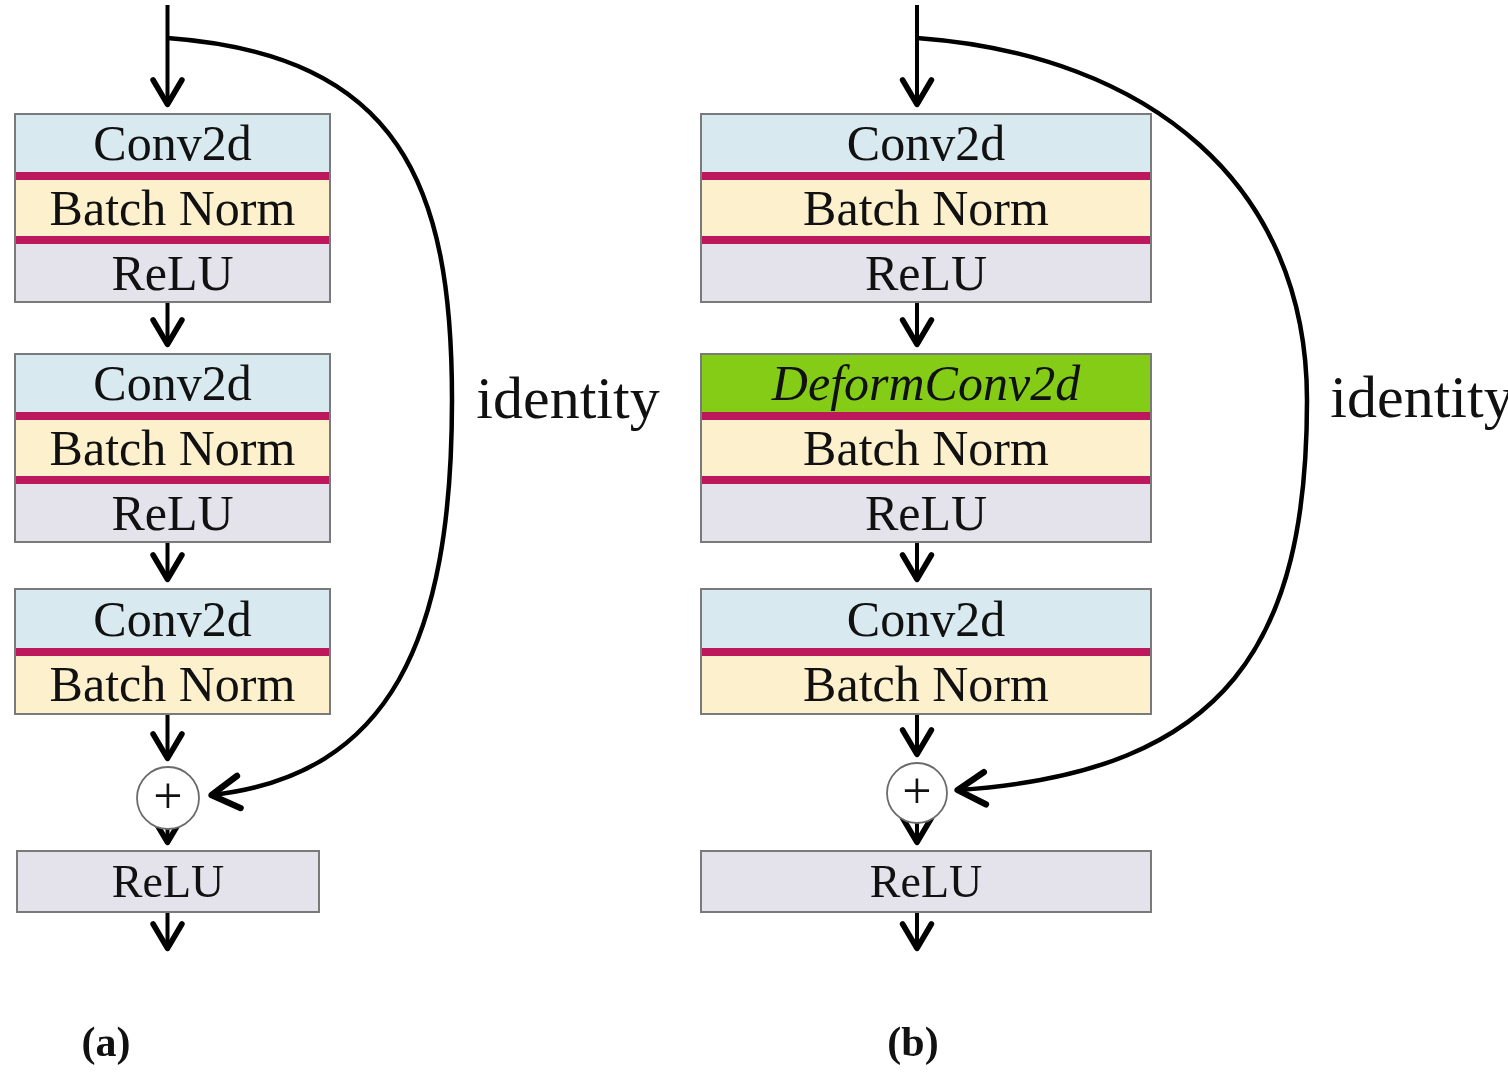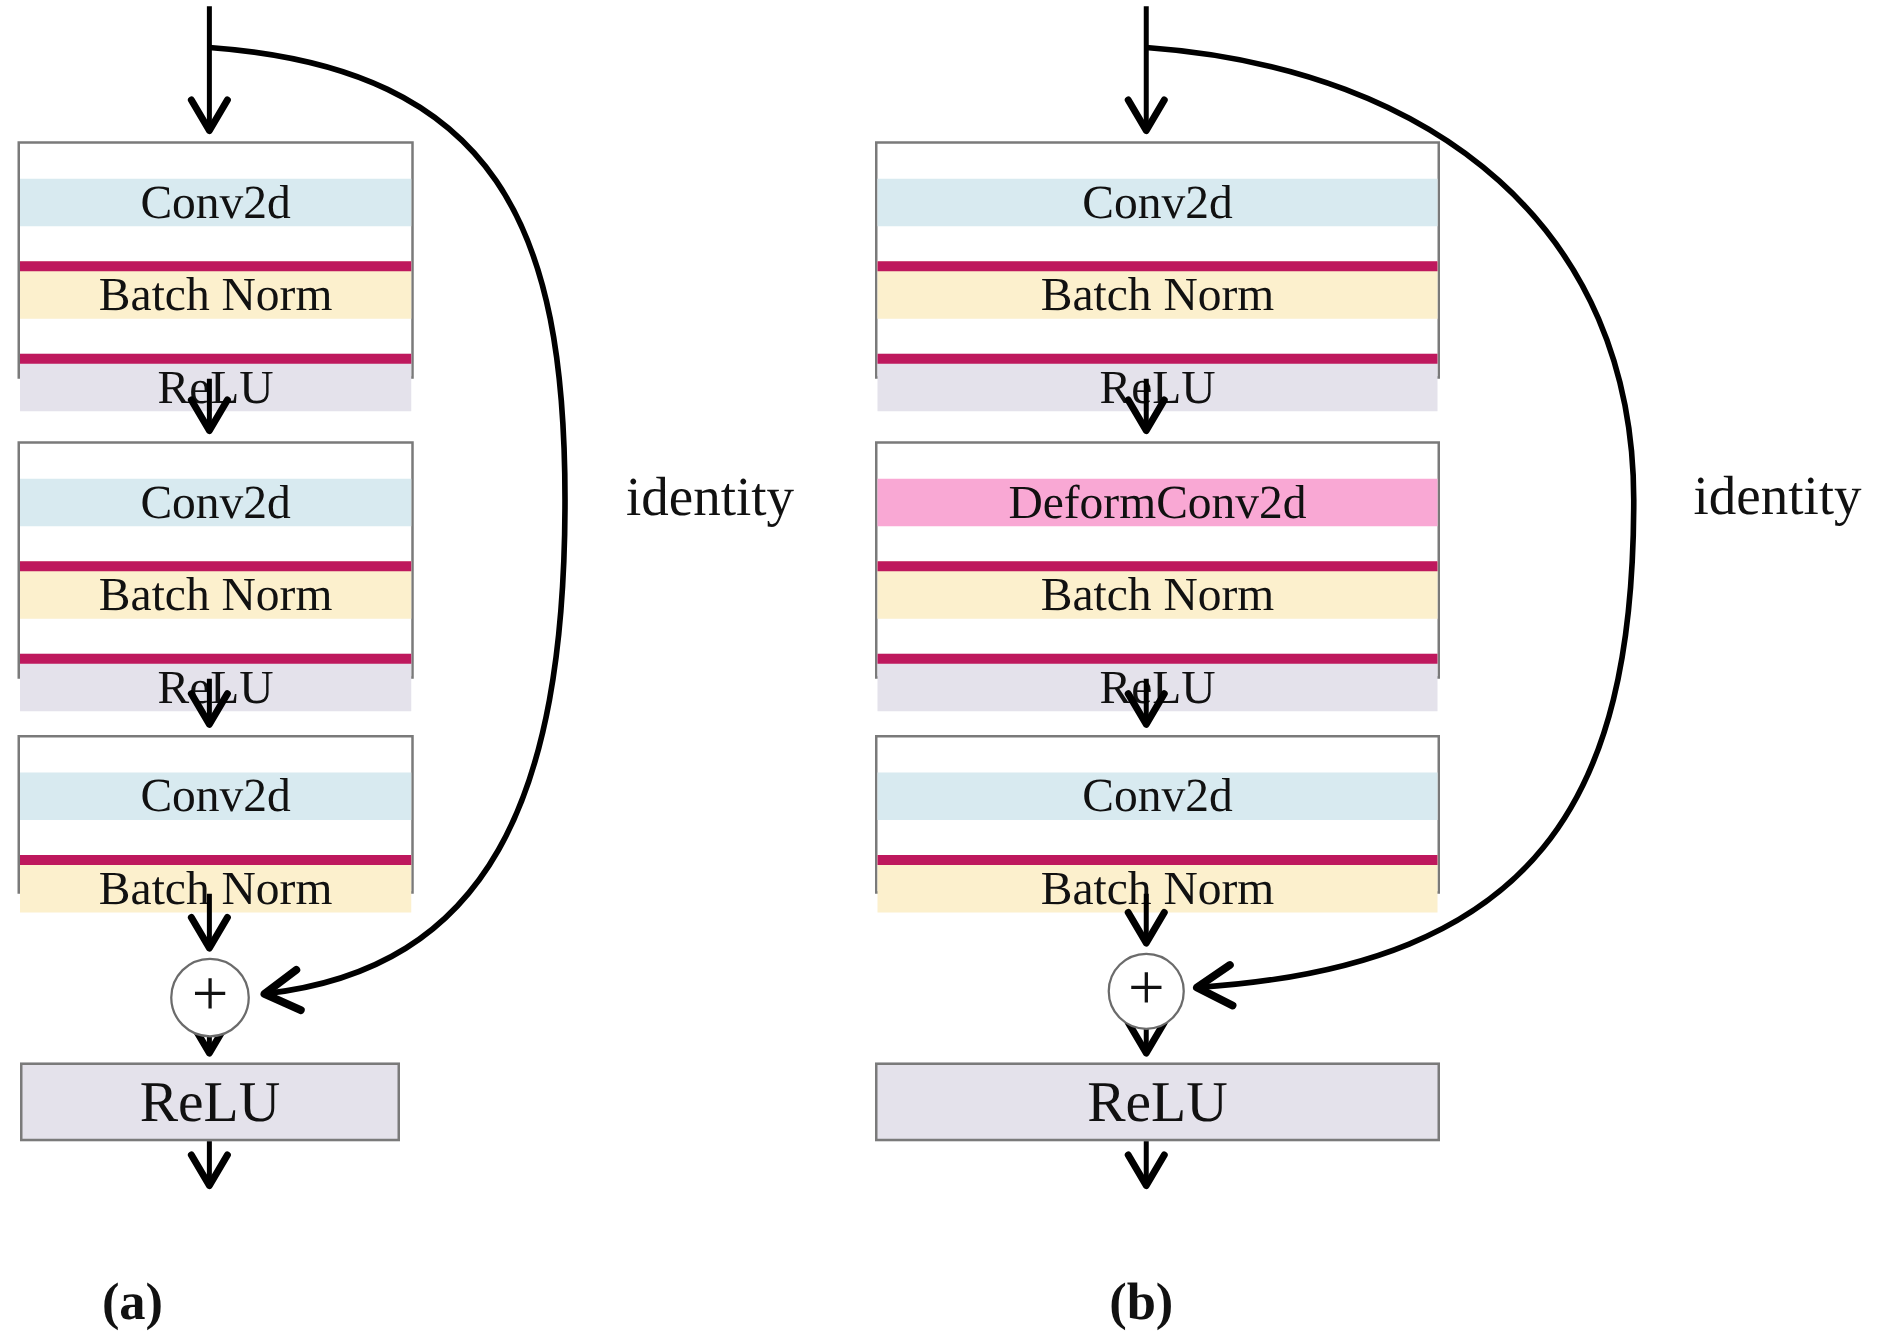--- a/index.html
+++ b/index.html
@@ -16,39 +16,38 @@
     border:2px solid #7a7a7a;
     box-sizing:border-box;
     display:flex;
     flex-direction:column;
   }
   .layer{
     flex:1;
     display:flex;
     align-items:center;
     justify-content:center;
-    font-size:38px;
+    font-size:50px;
     line-height:1;
     box-sizing:border-box;
     white-space:nowrap;
-    margin-top:28px;
   }
   .layer + .layer{ border-top:8px solid #be185d; }
   .single{
     position:absolute;
     border:2px solid #7a7a7a;
     box-sizing:border-box;
     display:flex;
     align-items:center;
     justify-content:center;
     font-size:46px;
   }
   .identity-label{
     position:absolute;
-    font-size:44px;
+    font-size:60px;
     line-height:1;
     transform:translate(-50%,-50%);
     white-space:nowrap;
   }
   .caption{
     position:absolute;
     font-size:42px;
     font-weight:bold;
     transform:translate(-50%,-50%);
     white-space:nowrap;
@@ -92,21 +91,21 @@
 
   <div class="single" style="left: 16px; top: 850px; width: 304px; height: 63px; background: rgb(228, 226, 235);">ReLU</div>
 
   <div class="group" style="left:700px;top:113px;width:452px;height:190px">
     <div class="layer" style="background: rgb(216, 234, 240);">Conv2d</div>
     <div class="layer" style="background: rgb(252, 240, 205);">Batch Norm</div>
     <div class="layer" style="background: rgb(228, 226, 235);">ReLU</div>
   </div>
 
   <div class="group" style="left:700px;top:353px;width:452px;height:190px">
-    <div class="layer" style="background: #f9a8d4;">DeformConv2d</div>
+    <div class="layer" style="background: #84cc16; font-style: italic;">DeformConv2d</div>
     <div class="layer" style="background: rgb(252, 240, 205);">Batch Norm</div>
     <div class="layer" style="background: rgb(228, 226, 235);">ReLU</div>
   </div>
 
   <div class="group" style="left:700px;top:588px;width:452px;height:127px">
     <div class="layer" style="background: rgb(216, 234, 240);">Conv2d</div>
     <div class="layer" style="background: rgb(252, 240, 205);">Batch Norm</div>
   </div>
 
   <div class="single" style="left: 700px; top: 850px; width: 452px; height: 63px; background: rgb(228, 226, 235);">ReLU</div>

